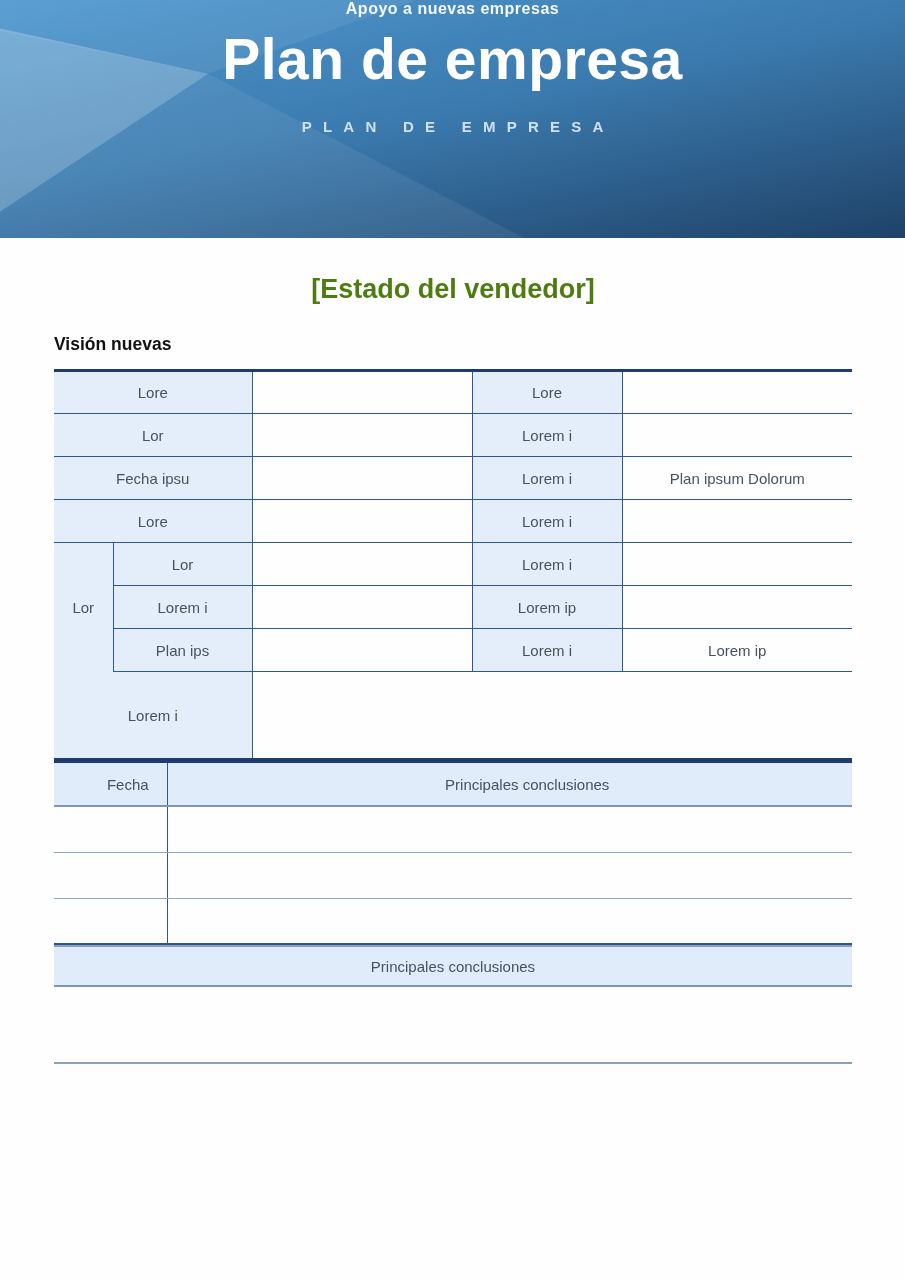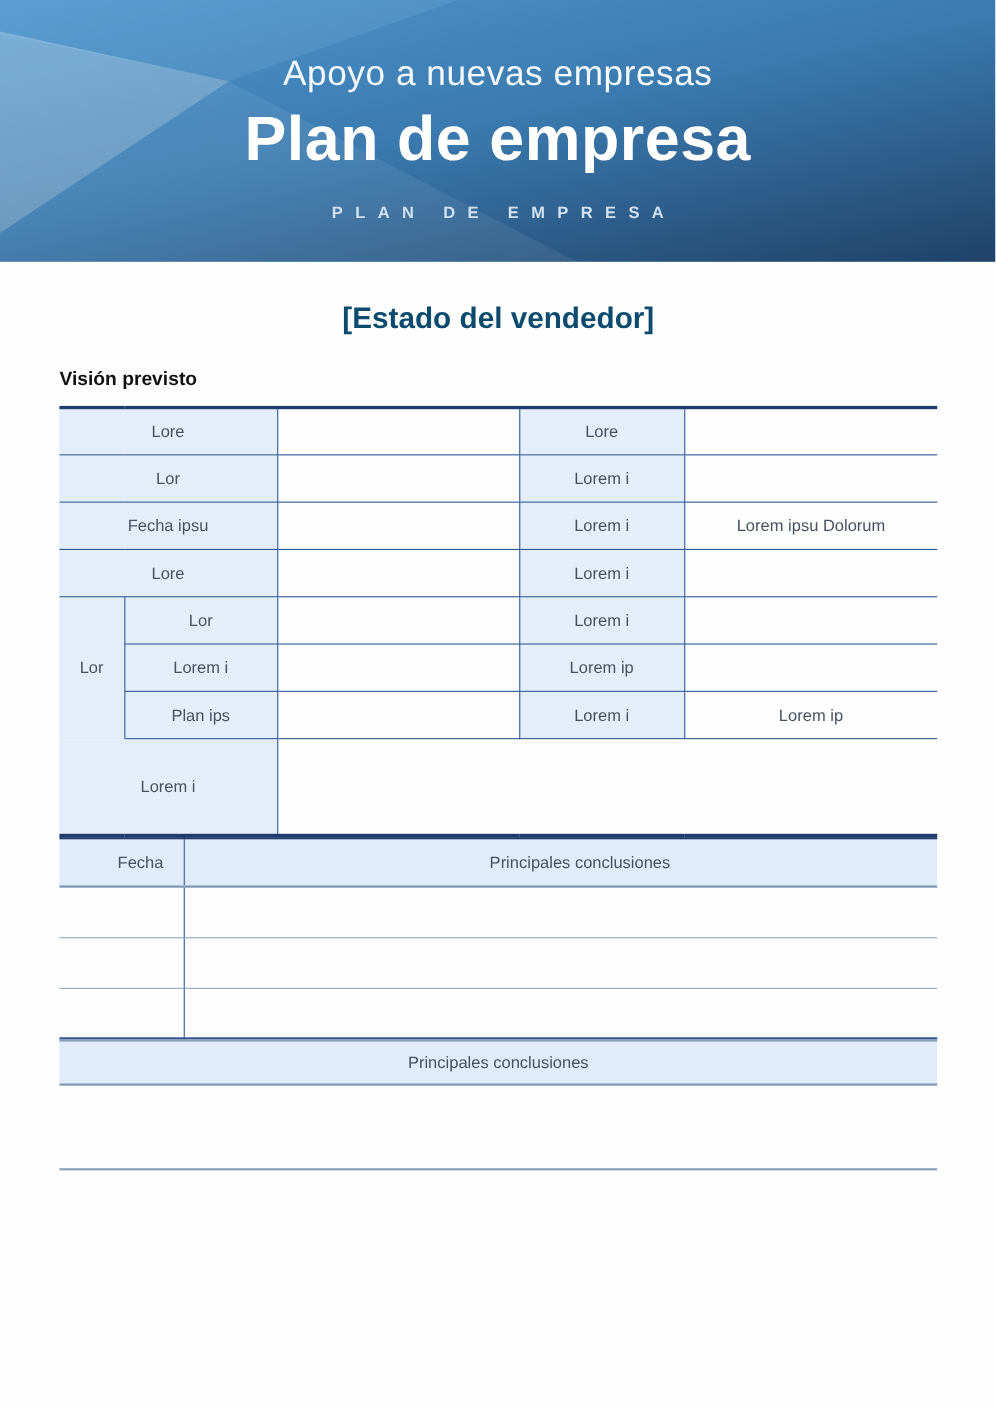--- a/index.html
+++ b/index.html
@@ -29,23 +29,22 @@
   .shape.s-main {
     background: rgba(255,255,255,0.20);
     clip-path: polygon(0 12%, 23% 31%, 0 89%);
   }
   .shape.s-wide {
     background: rgba(255,255,255,0.07);
     clip-path: polygon(0 12%, 23% 31%, 64% 112%, 0 112%);
   }
   .banner-eyebrow {
     position: relative;
-    padding-top: 48px;
-    font-size: 32px;
-    font-weight: 400;
+    font-size: 16px;
+    font-weight: 700;
     letter-spacing: 0.5px;
     color: #f4f9fd;
   }
   .banner-title {
     position: relative;
     margin-top: 8px;
     font-size: 57px;
     font-weight: 700;
     letter-spacing: 0.5px;
     color: #ffffff;
@@ -61,21 +60,21 @@
   }
 
   
   .doc { width: 798px; margin-left: 54px; }
 
   .page-title {
     margin-top: 36px;
     text-align: center;
     font-size: 27px;
     font-weight: 700;
-    color: #0c4a6e;
+    color: #4d7c0f;
   }
 
   .section-heading {
     font-size: 17.5px;
     font-weight: 700;
     color: #121212;
     margin-top: 34px;
     margin-bottom: 14px;
   }
   .section-heading.first { margin-top: 29px; }
@@ -120,21 +119,21 @@
   <div class="shape s-main"></div>
   <div class="banner-eyebrow">Apoyo a nuevas empresas</div>
   <h1 class="banner-title">Plan de empresa</h1>
   <div class="banner-tagline">PLAN DE EMPRESA</div>
 </header>
 
 <main class="doc">
 
   <h2 class="page-title">[Estado del vendedor]</h2>
 
-  <h3 class="section-heading first">Visión previsto</h3>
+  <h3 class="section-heading first">Visión nuevas</h3>
 
   <table class="t-overview">
     <colgroup>
       <col style="width:59px">
         <col style="width:139px">
         <col style="width:220px">
       <col style="width:150px">
         <col style="width:230px">
     </colgroup>
     <tbody>
@@ -147,21 +146,21 @@
       <tr>
         <td colspan="2" class="lbl bR">Lor</td>
         <td class="bR"></td>
         <td class="lbl bR">Lorem i</td>
         <td></td>
       </tr>
       <tr>
         <td colspan="2" class="lbl bR">Fecha ipsu</td>
         <td class="bR"></td>
         <td class="lbl bR">Lorem i</td>
-        <td>Lorem ipsu Dolorum</td>
+        <td>Plan ipsum Dolorum</td>
       </tr>
       <tr>
         <td colspan="2" class="lbl bR">Lore</td>
         <td class="bR"></td>
         <td class="lbl bR">Lorem i</td>
         <td></td>
       </tr>
       <tr>
         <td rowspan="3" class="lbl bR grp">Lor</td>
         <td class="lbl bR">Lor</td>

